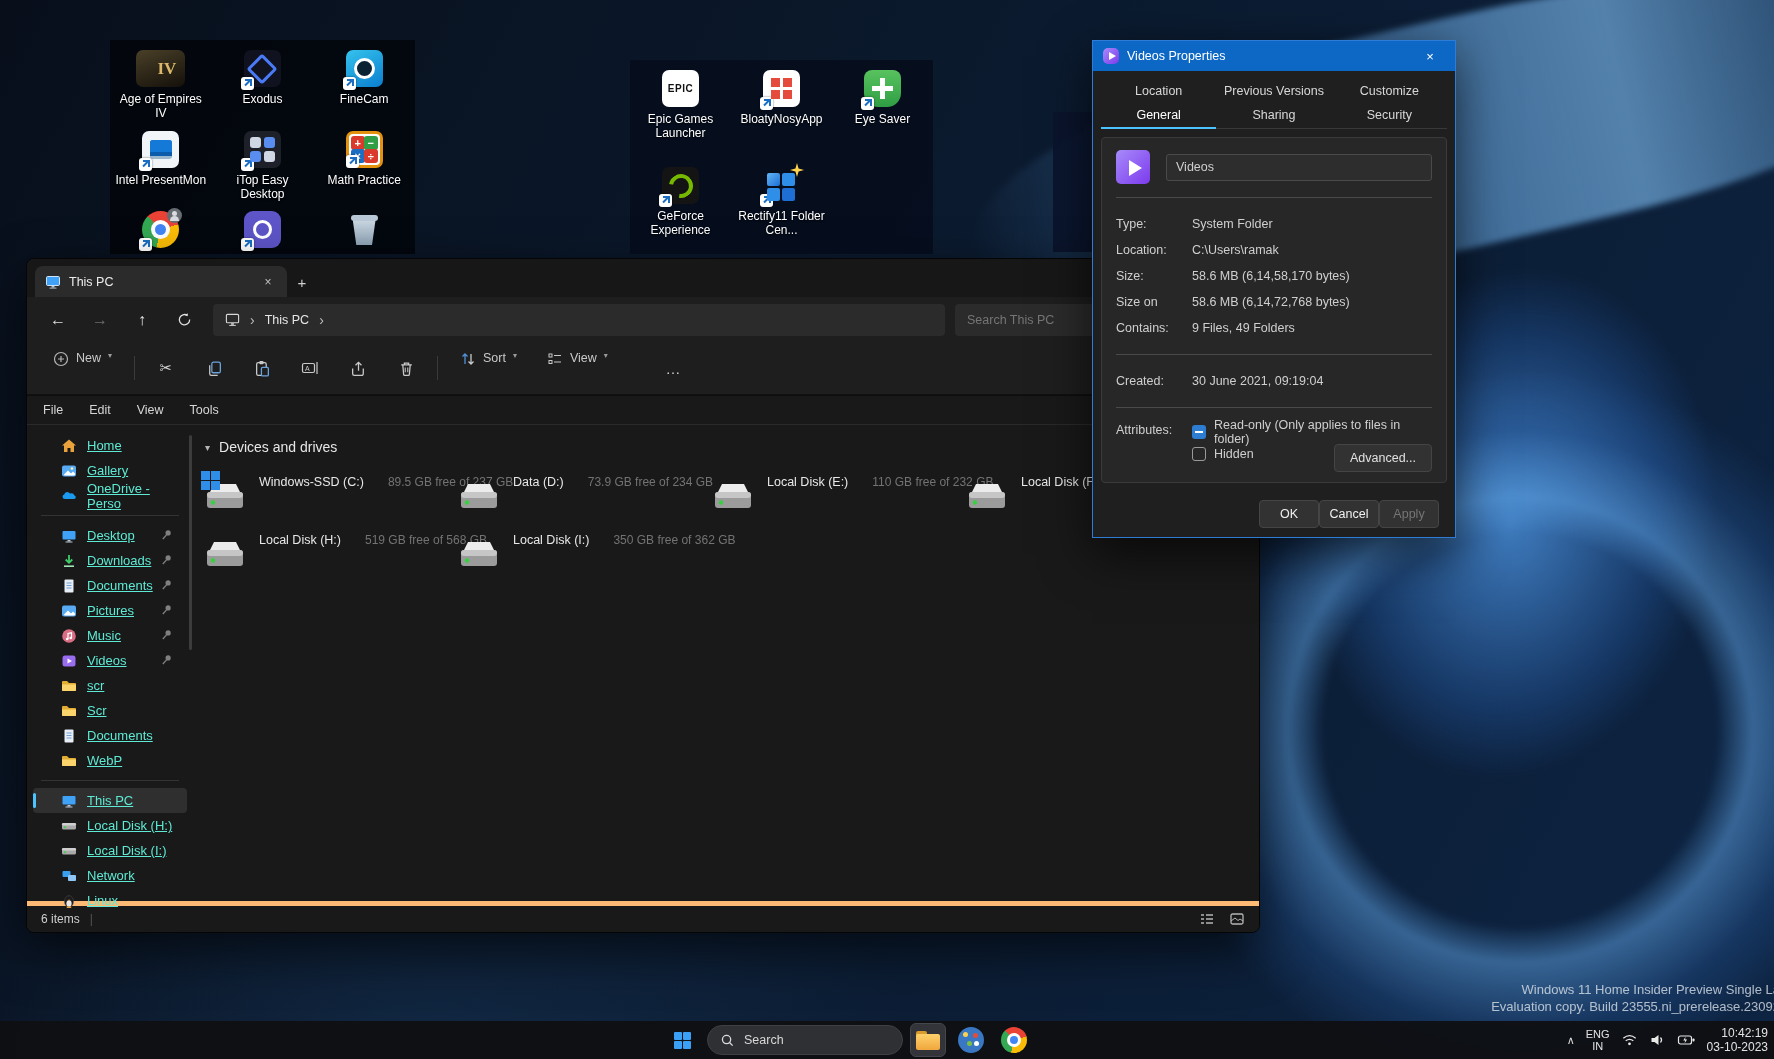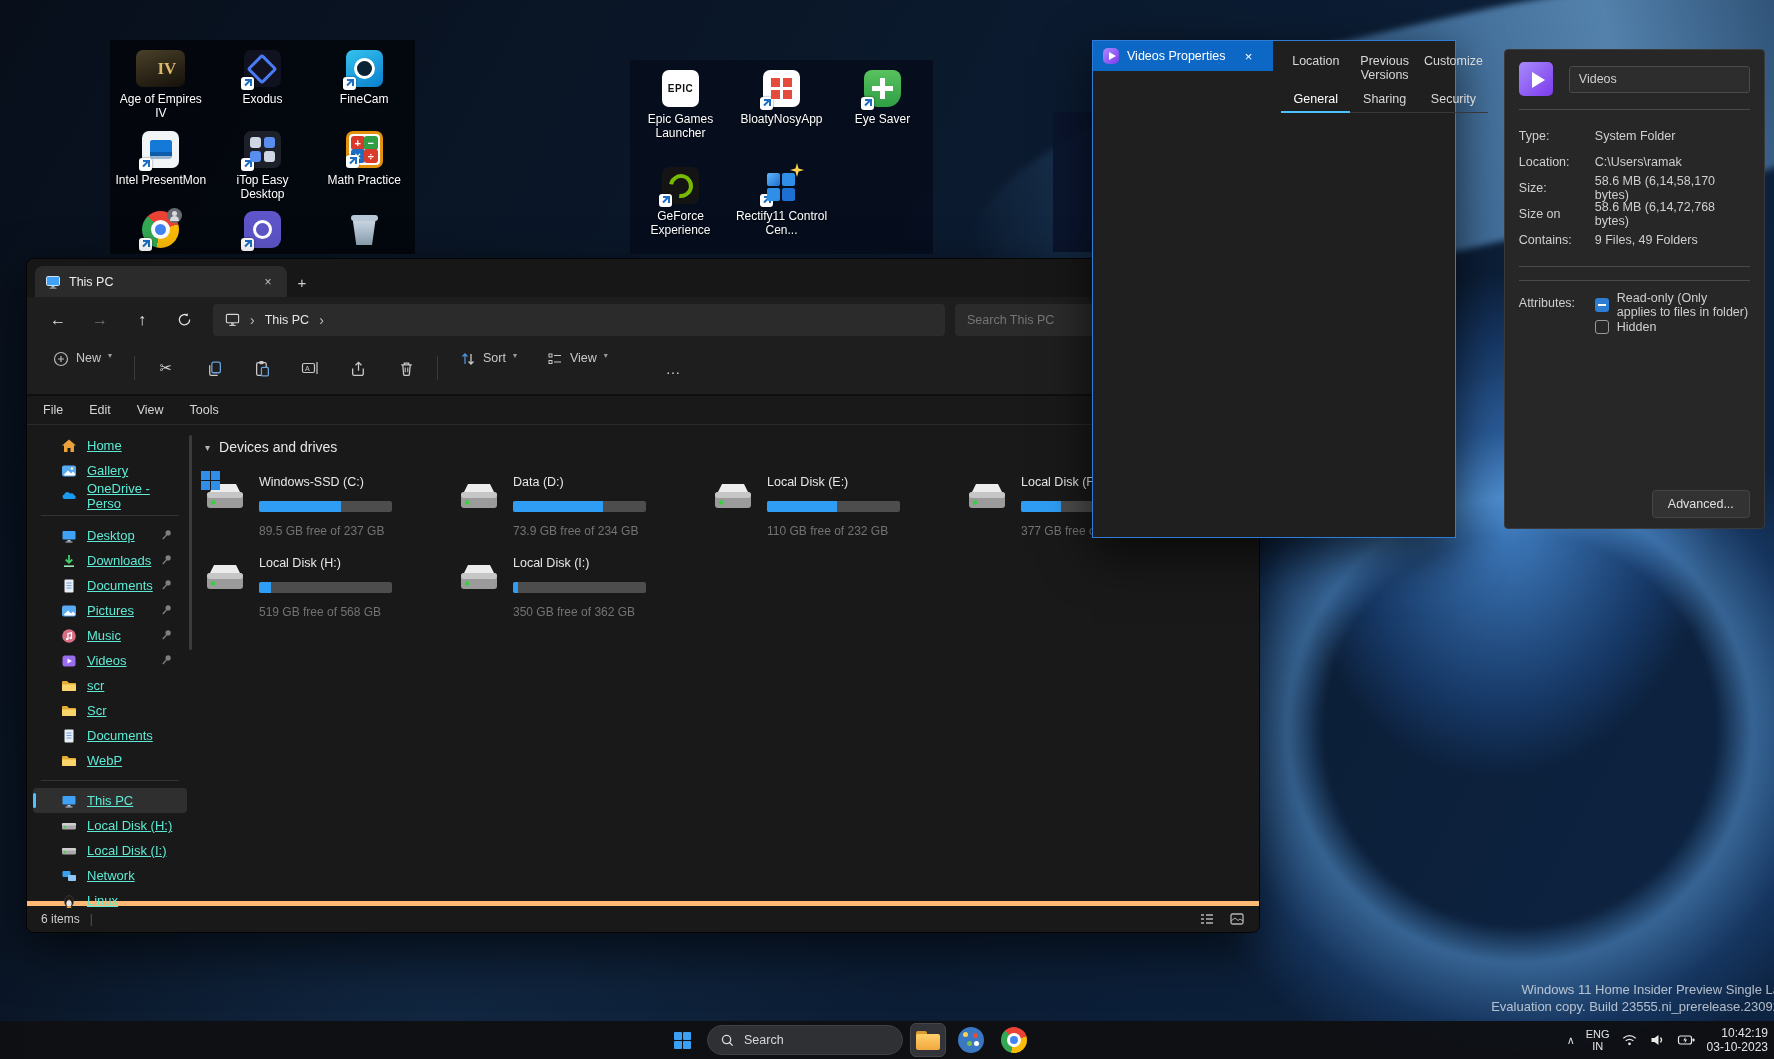--- a/index.html
+++ b/index.html
@@ -119,32 +119,32 @@
   .sdiv{height:1px;background:#333;margin:7px 14px;}
   .sscroll{position:absolute;right:1px;top:10px;width:3px;height:215px;background:#5a5a5a;border-radius:2px;opacity:.55;}
   .main{flex:1;padding:14px 0 0 10px;min-width:0;}
   .sechdr{display:flex;align-items:center;gap:9px;color:#e6e6e6;font-size:14px;padding-left:2px;}
   .sechdr .ch{color:#b5b5b5;font-size:10px;}
   .drives{margin-top:20px;display:grid;grid-template-columns:repeat(4,254px);row-gap:18px;}
   .drive{display:flex;gap:12px;align-items:flex-start;}
   .dico{position:relative;width:44px;height:36px;flex:none;margin-top:4px;}
   .winbadge{position:absolute;left:-2px;top:-8px;width:9px;height:9px;background:#2f8fe8;
       box-shadow:10px 0 0 #2f8fe8,0 10px 0 #2f8fe8,10px 10px 0 #2f8fe8;}
-  .dinfo{display:flex;flex-direction:column;gap:12px;min-width:0;}
+  .dinfo{display:flex;flex-direction:row;gap:12px;min-width:0;}
   .dname{color:#e8e8e8;font-size:12.5px;white-space:nowrap;}
   .dbar{width:133px;height:11px;background:#4d4d4d;border-radius:2px;overflow:hidden;}
   .dfill{height:100%;background:#2f9df4;}
   .dfree{color:#737373;font-size:12px;white-space:nowrap;}
   .statusbar{height:26px;border-top:5px solid #fdba74;display:flex;align-items:center;padding:0 14px;
       color:#cfcfcf;font-size:12px;gap:10px;flex:none;background:#191919;}
   .statusbar .sep{color:#555;}
   .viewtoggles{margin-left:auto;display:flex;gap:14px;align-items:center;color:#b5b5b5;}
   
   .dialog{left:1092px;top:40px;width:362px;height:496px;background:#1f1f1f;border:1px solid #2e7cd6;
-      box-shadow:0 16px 46px rgba(0,0,0,.65);display:flex;flex-direction:row;z-index:30;font-size:12.5px;color:#cfcfcf;}
+      box-shadow:0 16px 46px rgba(0,0,0,.65);display:flex;flex-direction:column;z-index:30;font-size:12.5px;color:#cfcfcf;}
   .dtitle{height:30px;background:#0c68c4;display:flex;align-items:center;gap:8px;padding:0 10px;color:#fff;flex:none;}
   .dtitle .dclose{margin-left:auto;width:30px;text-align:center;font-size:13px;}
   .vicon{border-radius:5px;background:linear-gradient(135deg,#a78bfa,#7c3aed);position:relative;flex:none;}
   .vicon::after{content:"";position:absolute;left:38%;top:28%;width:0;height:0;
       border-left:solid #fff;border-top:solid transparent;border-bottom:solid transparent;}
   .vicon.sm{width:16px;height:16px;} .vicon.sm::after{border-left-width:7px;border-top-width:4.5px;border-bottom-width:4.5px;}
   .vicon.lg{width:34px;height:34px;} .vicon.lg::after{border-left-width:13px;border-top-width:8px;border-bottom-width:8px;}
   .dtabs{padding:8px 8px 0;flex:none;}
   .trow{display:flex;}
   .trow span{flex:1;text-align:center;padding:5px 0;color:#d8d8d8;}
@@ -286,21 +286,21 @@
     <div class="art art-gf">
         <i class="sc"></i>
       </div>
     <div class="dlabel">GeForce Experience</div>
   </div>
   <div class="dicon">
     <div class="art art-r11">
         <span class="sparkle"></span>
         <i class="sc"></i>
       </div>
-    <div class="dlabel">Rectify11 Control Cen...</div>
+    <div class="dlabel">Rectify11 Folder Cen...</div>
   </div>
 </div>
 
 <div class="abs panel panel3" style="left:1053px;top:112px;width:150px;height:140px;z-index:6;">
   <div class="abs art-partial" style="left:58px;top:12px;"></div>
   <div class="abs panel3lbl" style="left:0;top:58px;width:90px;">
     <div>Fa</div>
     <div>Settele</div>
   </div>
 </div>
@@ -747,20 +747,24 @@
       </div>
     <div class="prow">
         <span class="pl">Size on</span>
       <span>58.6 MB (6,14,72,768 bytes)</span>
       </div>
     <div class="prow">
         <span class="pl">Contains:</span>
       <span>9 Files, 49 Folders</span>
       </div>
     <div class="hr"></div>
+    <div class="prow">
+        <span class="pl">Created:</span>
+      <span>30 June 2021, 09:19:04</span>
+      </div>
     <div class="hr"></div>
     <div class="attr">
       <span class="pl">Attributes:</span>
       <div>
         <div class="cbrow">
           <span class="cb ind"></span>
           <span>Read-only (Only applies to files in folder)</span>
         </div>
         <div class="cbrow">
           <span class="cb empty"></span>

